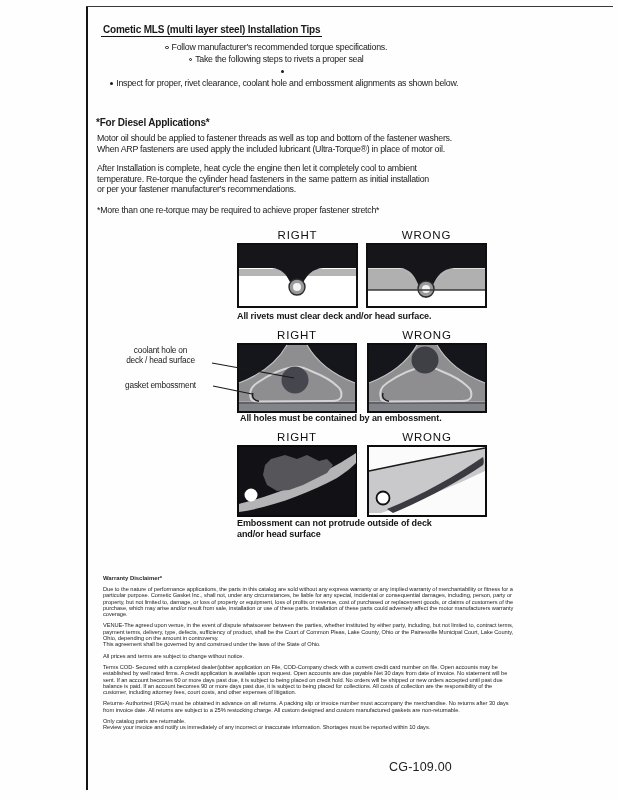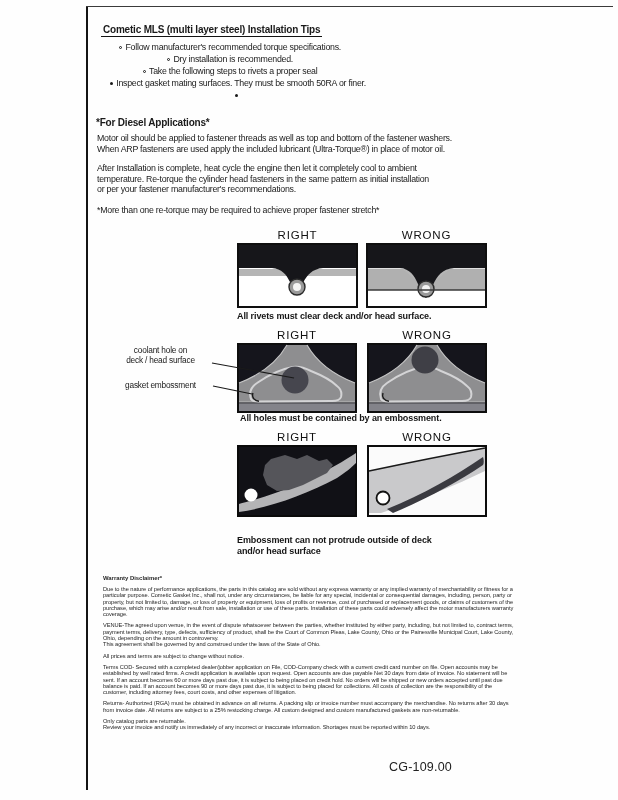--- a/index.html
+++ b/index.html
@@ -31,44 +31,43 @@
 
   .rw-label { position:absolute; width:121px; text-align:center; font-size:11.5px; font-weight:500; letter-spacing:0.8px; color:#111; }
   .panel { position:absolute; display:block; }
   .cap { position:absolute; font-size:9px; font-weight:600; letter-spacing:-0.1px; white-space:nowrap; color:#151515; }
 
   .callout { position:absolute; left:110px; width:101px; text-align:center; font-size:8.3px; letter-spacing:-0.2px; line-height:9.6px; white-space:nowrap; }
   #callout-coolant { top:346px; }
   #callout-embossment { top:381px; }
   .leader-overlay { position:absolute; left:110px; top:340px; width:290px; height:80px; pointer-events:none; z-index:5; }
 
-  .cap3 { position:absolute; left:237px; top:518px; font-size:9px; font-weight:600; letter-spacing:-0.1px; line-height:11px; color:#151515;margin-top:17px; }
+  .cap3 { position:absolute; left:237px; top:518px; font-size:9px; font-weight:600; letter-spacing:-0.1px; line-height:11px; color:#151515; }
 
   .disclaimer { position:absolute; left:103px; top:575px; width:414px; color:#1f1f1f; }
   .disclaimer .dh { font-size:5.9px; font-weight:bold; margin-bottom:5px; }
   .disclaimer .dp { font-size:5.7px; line-height:6.3px; letter-spacing:-0.05px; margin-bottom:5px; }
   .disclaimer .dp.tight { margin-bottom:0; }
 
   .footer-code { position:absolute; left:389px; top:760px; font-size:12.5px; letter-spacing:0.2px; color:#222; }
 </style>
 </head>
 <body>
 
 <div class="page">
   <div class="scanline-v"></div>
   <div class="scanline-h"></div>
 
   <div class="title">Cometic MLS (multi layer steel) Installation Tips</div>
 
   <div class="tips">
     <div class="row"><span class="m-circle"></span><span>Follow manufacturer's recommended torque specifications.</span></div>
-    <div class="row"><span class="m-circle"></span><span>Dry installation is recommended.</span></div>
     <div class="row"><span class="m-circle"></span><span>Take the following steps to rivets a proper seal</span></div>
-    <div class="row sub"><span class="m-dot"></span><span>Inspect gasket mating surfaces.  They must be smooth 50RA or finer.</span></div>
     <div class="row sub"><span class="m-dot"></span></div>
+    <div class="row sub"><span class="m-dot"></span><span>Inspect for proper, rivet clearance, coolant hole and embossment alignments as shown below.</span></div>
   </div>
 
   <div class="diesel-heading">*For Diesel Applications*</div>
 
   <div class="para" id="para1">
     <div class="ln">Motor oil should be applied to fastener threads as well as top and bottom of the fastener washers.</div>
     <div class="ln">When ARP fasteners are used apply the included lubricant (Ultra-Torque®) in place of motor oil.</div>
   </div>
   <div class="para" id="para2">
     <div class="ln">After Installation is complete, heat cycle the engine then let it completely cool to ambient</div>

